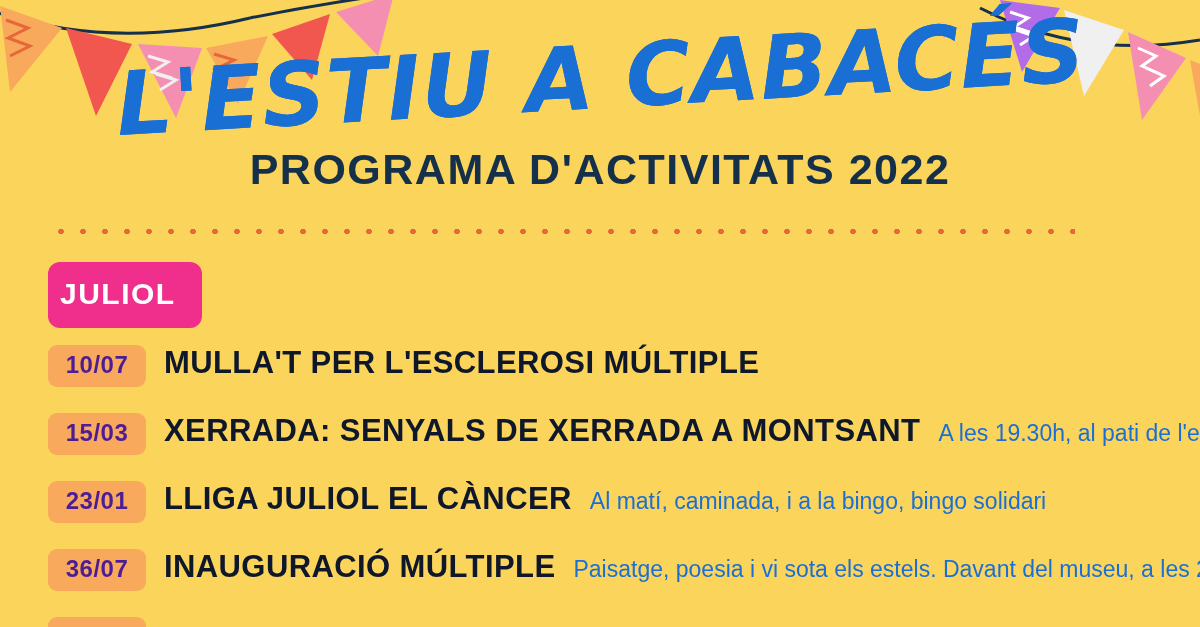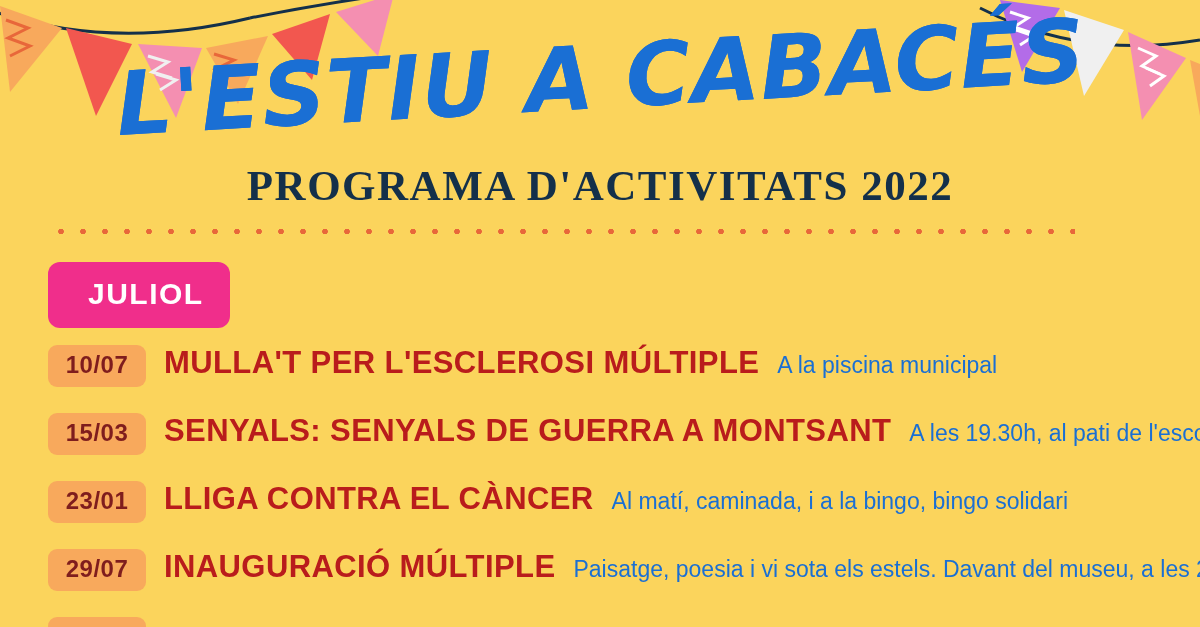--- a/index.html
+++ b/index.html
@@ -40,23 +40,23 @@
     font-size: 88px;
     line-height: 1;
     font-weight: bold;
     font-style: italic;
     letter-spacing: 1px;
     color: #1a6fd4;
     transform: rotate(-3.2deg);
     text-shadow: 0 0 0 #1a6fd4;
   }
   .subtitle {
-    margin: 16px;
+    margin: 0;
     padding-top: 26px;
-    font-family: Liberation Serif, serif;
+    font-family: Liberation Sans, sans-serif;
     font-size: 43px;
     line-height: 1;
     font-weight: bold;
     letter-spacing: 1.5px;
     color: #14304a;
   }
 
   
   .divider {
     position: absolute;
@@ -72,21 +72,21 @@
   
   .month-tag {
     position: absolute;
     top: 262px;
     left: 48px;
     background: #f02e8b;
     color: #ffffff;
     font-size: 30px;
     font-weight: bold;
     letter-spacing: 1.5px;
-    padding: 17px 26px 19px 40px;
+    padding: 17px 26px 19px 12px;
     border-radius: 12px;
     line-height: 1;
   }
 
   
   .agenda {
     position: absolute;
     top: 345px;
     left: 48px;
     width: 1120px;
@@ -94,34 +94,34 @@
   .row {
     display: flex;
     align-items: baseline;
     height: 68px;
   }
   .date-chip {
     flex: 0 0 auto;
     width: 98px;
     text-align: center;
     background: #f8a95c;
-    color: #7f1d1d;
+    color: #4c1d95;
     font-size: 24px;
     font-weight: bold;
     letter-spacing: 0.5px;
     border-radius: 9px;
     padding: 8px 0 10px 0;
     line-height: 1;
   }
   .row-title {
     margin-left: 18px;
     font-size: 31px;
     font-weight: bold;
     letter-spacing: 0.4px;
-    color: #b91c1c;
+    color: #0f172a;
     white-space: nowrap;
   }
   .row-detail {
     margin-left: 18px;
     font-size: 23px;
     color: #1a6fd4;
     white-space: nowrap;
   }
   .row.clipped {
     height: 34px;
@@ -187,37 +187,36 @@
 
 <div class="divider"></div>
 
 <div class="month-tag">JULIOL</div>
 
 <div class="agenda">
 
   <div class="row">
     <span class="date-chip">10/07</span>
     <span class="row-title">MULLA'T PER L'ESCLEROSI MÚLTIPLE</span>
-    <span class="row-detail">A la piscina municipal</span>
   </div>
 
   <div class="row">
     <span class="date-chip">15/03</span>
-    <span class="row-title">SENYALS: SENYALS DE GUERRA A MONTSANT</span>
+    <span class="row-title">XERRADA: SENYALS DE XERRADA A MONTSANT</span>
     <span class="row-detail">A les 19.30h, al pati de l'escola</span>
   </div>
 
   <div class="row">
     <span class="date-chip">23/01</span>
-    <span class="row-title">LLIGA CONTRA EL CÀNCER</span>
+    <span class="row-title">LLIGA JULIOL EL CÀNCER</span>
     <span class="row-detail">Al matí, caminada, i a la bingo, bingo solidari</span>
   </div>
 
   <div class="row">
-    <span class="date-chip">29/07</span>
+    <span class="date-chip">36/07</span>
     <span class="row-title">INAUGURACIÓ MÚLTIPLE</span>
     <span class="row-detail">Paisatge, poesia i vi sota els estels. Davant del museu, a les 22.30h</span>
   </div>
 
   <div class="row clipped">
     <span class="date-chip"></span>
     <span class="row-title"></span>
     <span class="row-detail"></span>
   </div>
 

